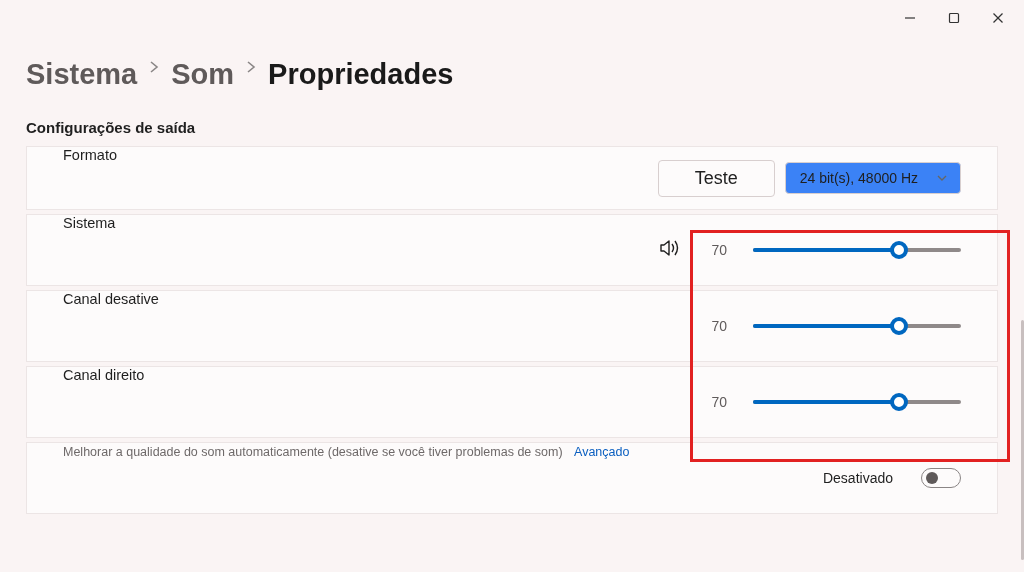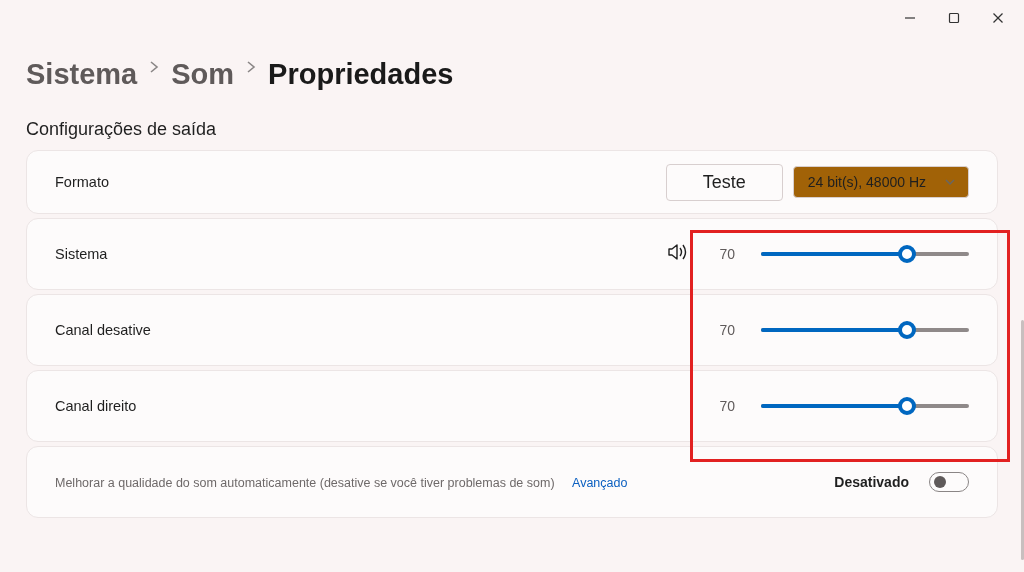--- a/index.html
+++ b/index.html
@@ -8,47 +8,47 @@
     .window-controls { position: absolute; top: 10px; right: 18px; display: flex; gap: 28px; align-items: center; }
     .window-controls .wc { width: 16px; height: 16px; display: flex; align-items: center; justify-content: center; color: #333; }
     
     .content { padding: 58px 26px 0 26px; }
     
     .breadcrumb { display: flex; align-items: flex-start; gap: 12px; margin-bottom: 28px; }
     .breadcrumb .bc-item { font-size: 29px; font-weight: 600; color: #5f5a5a; }
     .breadcrumb .bc-item.current { color: #1a1a1a; }
     .breadcrumb .chev { color: #8a8686; font-size: 18px; }
     
-    .section-heading { font-size: 18px; font-weight: 400; color: #1f1f1f; margin-bottom: 10px; }
+    .section-heading { font-size: 15px; font-weight: 700; color: #1f1f1f; margin-bottom: 10px; }
     
     .card-list { display: flex; flex-direction: column; gap: 4px; }
-    .card { background: #fdfbfb; border: 1px solid #ece5e5; border-radius: 12px; padding: 0 28px; display: flex; align-items: center; justify-content: space-between; min-height: 64px; }
+    .card { background: #fdfbfb; border: 1px solid #ece5e5; border-radius: 0; padding: 0 36px; display: flex; justify-content: space-between; min-height: 64px; }
     .card.tall { min-height: 72px; }
     
     .card-label { font-size: 14.5px; color: #1f1f1f; font-weight: 400; }
     .card-title { font-size: 14.5px; font-weight: 600; color: #1f1f1f; }
     .card-desc { font-size: 12.5px; color: #6e6969; margin-top: 2px; }
-    .card-desc .adv-link { color: #0b5fc0; font-weight: 400; cursor: pointer; margin-left: 14px; }
+    .card-desc .adv-link { color: #0b5fc0; font-weight: 400; cursor: pointer; margin-left: 8px; }
     
     .right-controls { display: flex; align-items: center; gap: 10px; }
     
     .btn { background: #fdfbfb; border: 1px solid #d8cfcf; border-radius: 4px; padding: 7px 36px; font-size: 18px; color: #1f1f1f; cursor: pointer; }
     
-    .dropdown { background: #a16207; border: 1px solid #d8cfcf; border-radius: 4px; padding: 7px 12px 7px 14px; font-size: 14px; color: #1f1f1f; cursor: pointer; display: flex; align-items: center; gap: 18px; min-width: 168px; justify-content: space-between; }
+    .dropdown { background: #3b82f6; border: 1px solid #d8cfcf; border-radius: 4px; padding: 7px 12px 7px 14px; font-size: 14px; color: #1f1f1f; cursor: pointer; display: flex; align-items: center; gap: 18px; min-width: 168px; justify-content: space-between; }
     .dropdown .dd-arrow { font-size: 11px; color: #666; }
     
     .slider-group { display: flex; align-items: center; gap: 26px; }
     .vol-icon { color: #1f1f1f; }
     .slider-val { font-size: 14px; color: #5f5a5a; width: 20px; text-align: right; }
     .slider { position: relative; width: 208px; height: 18px; display: flex; align-items: center; }
     .slider-track { position: absolute; left: 0; right: 0; height: 4px; background: #8f8989; border-radius: 2px; }
     .slider-fill { position: absolute; left: 0; height: 4px; background: #0067c0; border-radius: 2px; }
     .slider-thumb { position: absolute; width: 18px; height: 18px; background: #fff; border: 4px solid #0067c0; border-radius: 50%; top: 0; transform: translateX(-50%); }
     
-    .toggle-group { display: flex; align-items: center; gap: 20px; font-weight: bold; }
+    .toggle-group { display: flex; align-items: center; gap: 28px; }
     .toggle-label { font-size: 14px; color: #1f1f1f; }
     .toggle { width: 40px; height: 20px; background: #fdfbfb; border: 1px solid #8a8585; border-radius: 10px; position: relative; cursor: pointer; }
     .toggle-knob { position: absolute; width: 12px; height: 12px; background: #5f5a5a; border-radius: 50%; top: 3px; left: 4px; }
     
     .highlight-box { position: absolute; border: 3px solid #e22121; pointer-events: none; }
     
     .scrollbar { position: absolute; right: 0; top: 320px; width: 3px; height: 240px; background: #c8bfbf; border-radius: 2px; }
   </style>
 </head>
 <body>

